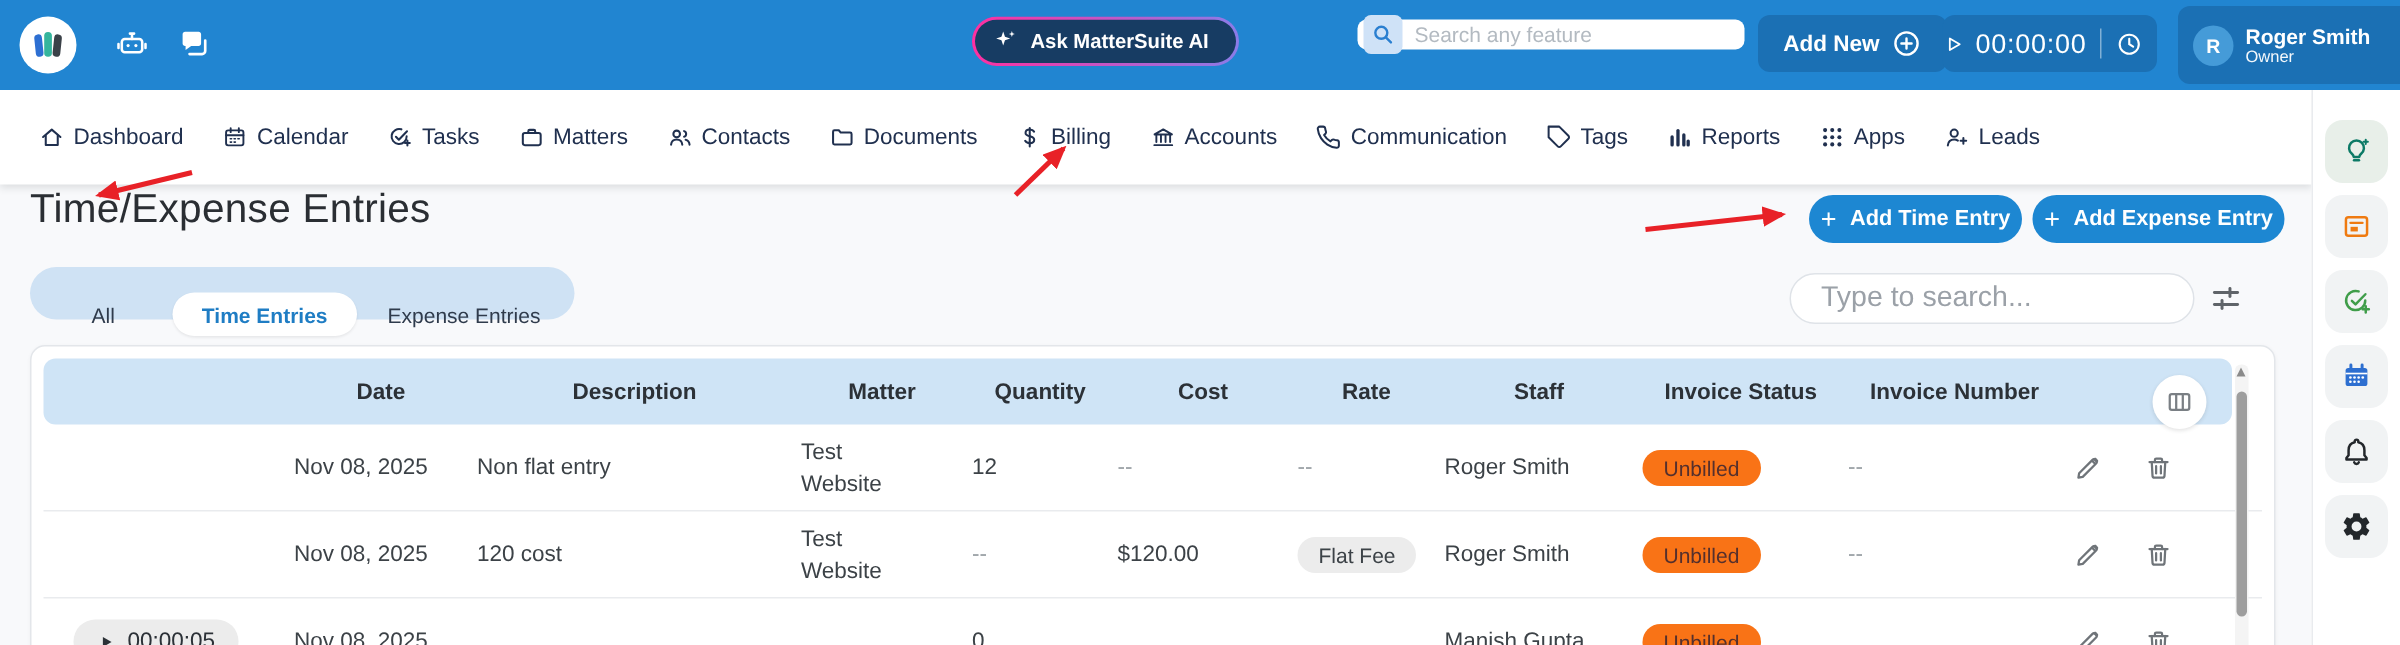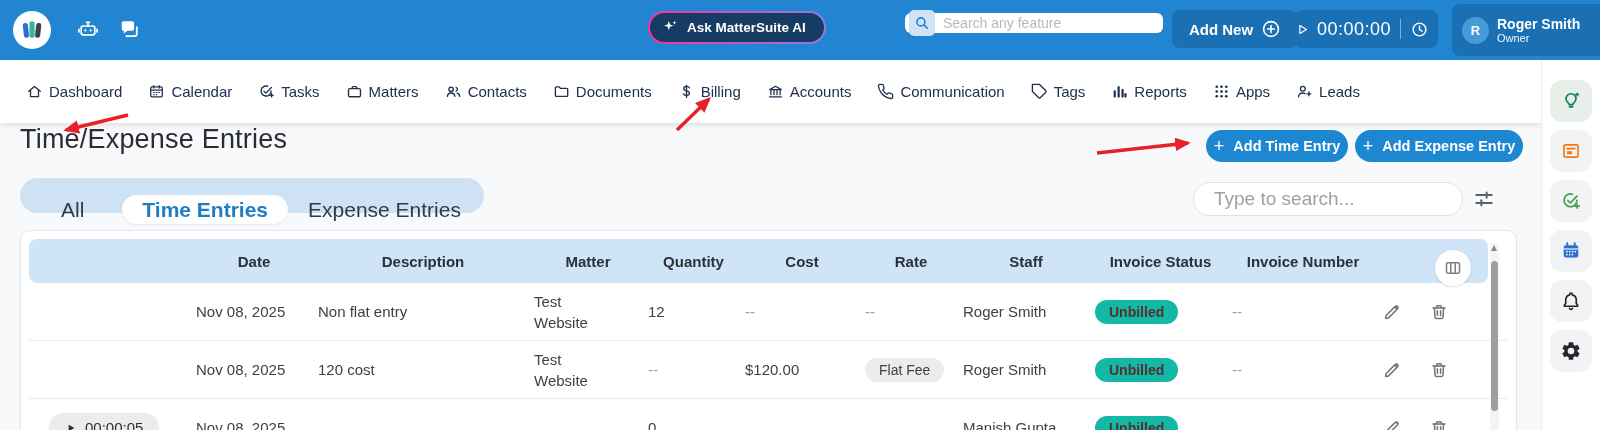--- a/index.html
+++ b/index.html
@@ -50,42 +50,42 @@
   
   .content{position:absolute;left:0;top:108px;width:1541px;height:322px;background:var(--page-bg);}
   .page-title{position:absolute;left:20px;top:16px;font-size:27px;font-weight:500;color:#2a2e33;letter-spacing:.2px;}
   .pbtn{position:absolute;top:22px;height:32px;background:var(--accent);color:#fff;border:0;border-radius:16px;
     font-size:14.5px;font-weight:600;display:flex;align-items:center;justify-content:center;gap:9px;cursor:pointer;}
   .pbtn .plus{font-size:18px;font-weight:500;line-height:1;}
   .pbtn.time{left:1206px;width:142px;}
   .pbtn.exp{left:1355px;width:168px;}
 
   .tabs{position:absolute;left:20px;top:70px;height:35px;background:#cfe2f4;border-radius:18px;display:flex;align-items:center;padding:3px;}
-  .tab{height:29px;display:flex;align-items:center;padding:0 20px;font-size:21px;color:#2f3b4c;border-radius:15px;cursor:pointer;margin-top:28px;}
+  .tab{height:29px;display:flex;align-items:center;padding:0 20px;font-size:14px;color:#2f3b4c;border-radius:15px;cursor:pointer;margin-top:28px;}
   .tab.all{padding:0 38px;}
   .tab.active{background:#fff;color:#1f7dc4;font-weight:700;box-shadow:0 1px 2px rgba(0,0,0,.08);}
 
   .tsearch{position:absolute;left:1193px;top:74px;width:270px;height:34px;background:#fff;border:1px solid #dfe3e8;border-radius:17px;
     display:flex;align-items:center;padding:0 12px;gap:8px;}
   .tsearch input{border:0;outline:0;flex:1;font-size:19px;color:#333;background:transparent;}
   .tsearch input::placeholder{color:#9ba1a8;}
   .filter-ic{position:absolute;left:1473px;top:80px;width:22px;height:22px;color:#5f6469;cursor:pointer;}
 
   
   .card{position:absolute;left:20px;top:122px;width:1497px;height:220px;background:#fff;border:1px solid #e3e6ea;border-radius:10px;
     padding:8px;box-shadow:0 1px 3px rgba(0,0,0,.04);}
   .grid{display:grid;grid-template-columns:167px 122px 216px 114px 97px 120px 98px 132px 137px 148px 1fr;align-items:center;}
   .thead{height:44px;background:var(--thead);border-radius:8px;margin-right:20px;font-size:15px;font-weight:600;color:#2c3137;position:relative;text-align:center;}
   .trow{height:58px;border-bottom:1px solid var(--border);font-size:15px;color:var(--ink);}
   .cell{padding-right:6px;}
   .muted{color:var(--muted);}
   .matter-wrap{display:inline-block;max-width:62px;line-height:21px;}
   .badge{display:inline-block;padding:4px 14px;border-radius:14px;font-size:14px;white-space:nowrap;}
   .badge:empty{display:none;}
-  .badge.red{background:#14b8a6;color:#55302d;font-weight:bold;}
+  .badge.red{background:#f97316;color:#55302d;}
   .badge.gray{background:#ececec;color:#3c4247;}
   .timer-pill{display:inline-flex;align-items:center;gap:8px;background:#ececec;border-radius:15px;padding:6px 16px;margin-left:20px;
     font-size:15px;color:#2c3137;cursor:pointer;}
   .actions{display:flex;gap:27px;justify-content:flex-start;padding-left:2px;}
   .act{width:20px;height:20px;color:#6f7479;cursor:pointer;}
   .col-circle{position:absolute;left:1414px;top:19px;width:36px;height:36px;border-radius:50%;background:#fff;display:flex;align-items:center;
     justify-content:center;color:#7a7f84;box-shadow:0 1px 3px rgba(0,0,0,.12);cursor:pointer;z-index:3;}
   .vscroll{position:absolute;right:17px;top:12px;width:9px;height:196px;background:#f4f4f4;border-radius:4px;}
   .vscroll .thumb{position:absolute;left:1px;top:18px;width:7px;height:150px;background:#9e9e9e;border-radius:4px;cursor:pointer;}
   .vscroll .uparrow{position:absolute;left:1px;top:2px;width:0;height:0;border-left:3.5px solid transparent;border-right:3.5px solid transparent;border-bottom:6px solid #8a8a8a;}

